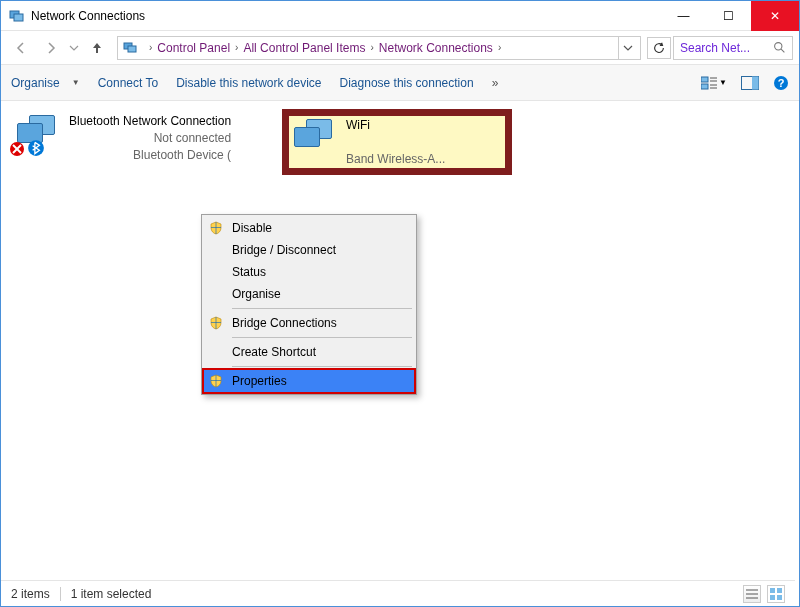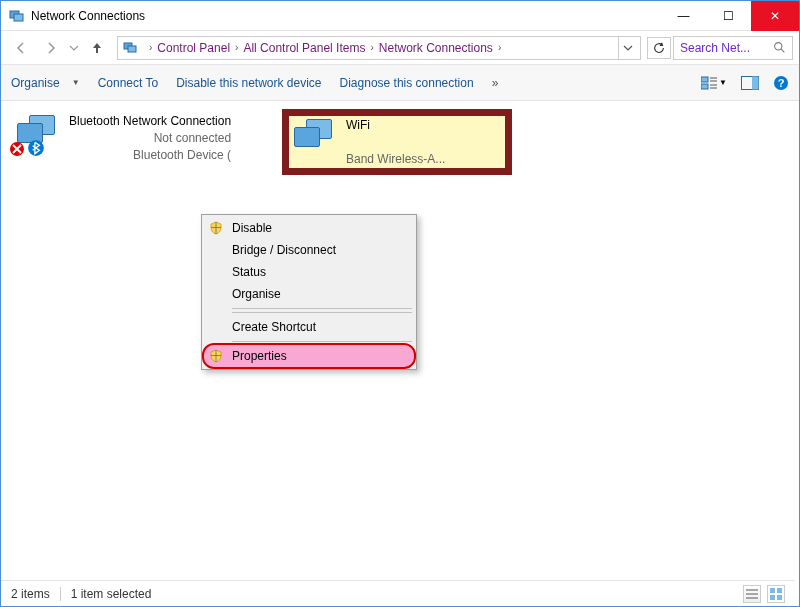--- a/index.html
+++ b/index.html
@@ -43,21 +43,21 @@
   .monitor.front { top:10px; left:4px; }
   .item-text { font-size: 12px; line-height: 1.4; }
   .item-text .name { color: #000; }
   .item-text .sub { color: #666; text-align: right; }
   
   
   .context-menu { position: absolute; top: 113px; left: 200px; width: 216px; background: #f0f0f0; border: 1px solid #a0a0a0; box-shadow: 3px 3px 6px rgba(0,0,0,0.25); padding: 2px; }
   .menu-item { display: flex; align-items: center; height: 22px; padding: 0 8px 0 4px; gap: 8px; font-size: 12px; color: #000; }
   .menu-item.bold { font-weight: normal; }
   .menu-item.disabled { color: #888; }
-  .menu-item.highlight { background: #f9a8d4; outline: 2px solid #d00000; outline-offset: 0px; border-radius: 10px; }
+  .menu-item.highlight { background: #3b82f6; outline: 2px solid #d00000; outline-offset: 0px; }
   .menu-item .mi-icon { width: 16px; height: 16px; display: flex; align-items: center; justify-content: center; }
   .menu-sep { height: 1px; background: #c0c0c0; margin: 3px 2px 3px 28px; }
   .shield-svg { width:14px; height:14px; }
   
   
   .statusbar { position: absolute; bottom: 0; left: 0; right: 4px; height: 26px; border-top: 1px solid #e5e5e5; display: flex; align-items: center; padding: 0 10px; font-size: 12px; color: #333; background:#fff;}
   .status-sep { width:1px; height:14px; background:#ccc; margin:0 10px;}
   .status-right { margin-left:auto; display:flex; gap:6px;}
   .view-btn { width:18px; height:18px; border:1px solid #ccc;}
   
@@ -244,20 +244,29 @@
     </div>
     <div class="menu-item bold">
       <span class="mi-icon"></span>
       <span>Status</span>
     </div>
     <div class="menu-item">
       <span class="mi-icon"></span>
       <span>Organise</span>
     </div>
     <div class="menu-sep"></div>
+    <div class="menu-item">
+      <span class="mi-icon">
+        <svg class="shield-svg" viewBox="0 0 14 14">
+            <path d="M7 1 L12 3 L12 7 C12 10 9.5 12.5 7 13 C4.5 12.5 2 10 2 7 L2 3 Z" fill="#ffd24d" stroke="#b8860b" stroke-width="0.6"></path>
+            <path d="M7 1 L7 13 M2 6.5 L12 6.5" stroke="#0060c0" stroke-width="0.6"></path>
+          </svg>
+      </span>
+      <span>Bridge Connections</span>
+    </div>
     <div class="menu-sep"></div>
     <div class="menu-item">
       <span class="mi-icon"></span>
       <span>Create Shortcut</span>
     </div>
     <div class="menu-sep"></div>
     <div class="menu-item highlight">
       <span class="mi-icon">
         <svg class="shield-svg" viewBox="0 0 14 14">
             <path d="M7 1 L12 3 L12 7 C12 10 9.5 12.5 7 13 C4.5 12.5 2 10 2 7 L2 3 Z" fill="#ffd24d" stroke="#b8860b" stroke-width="0.6"></path>

